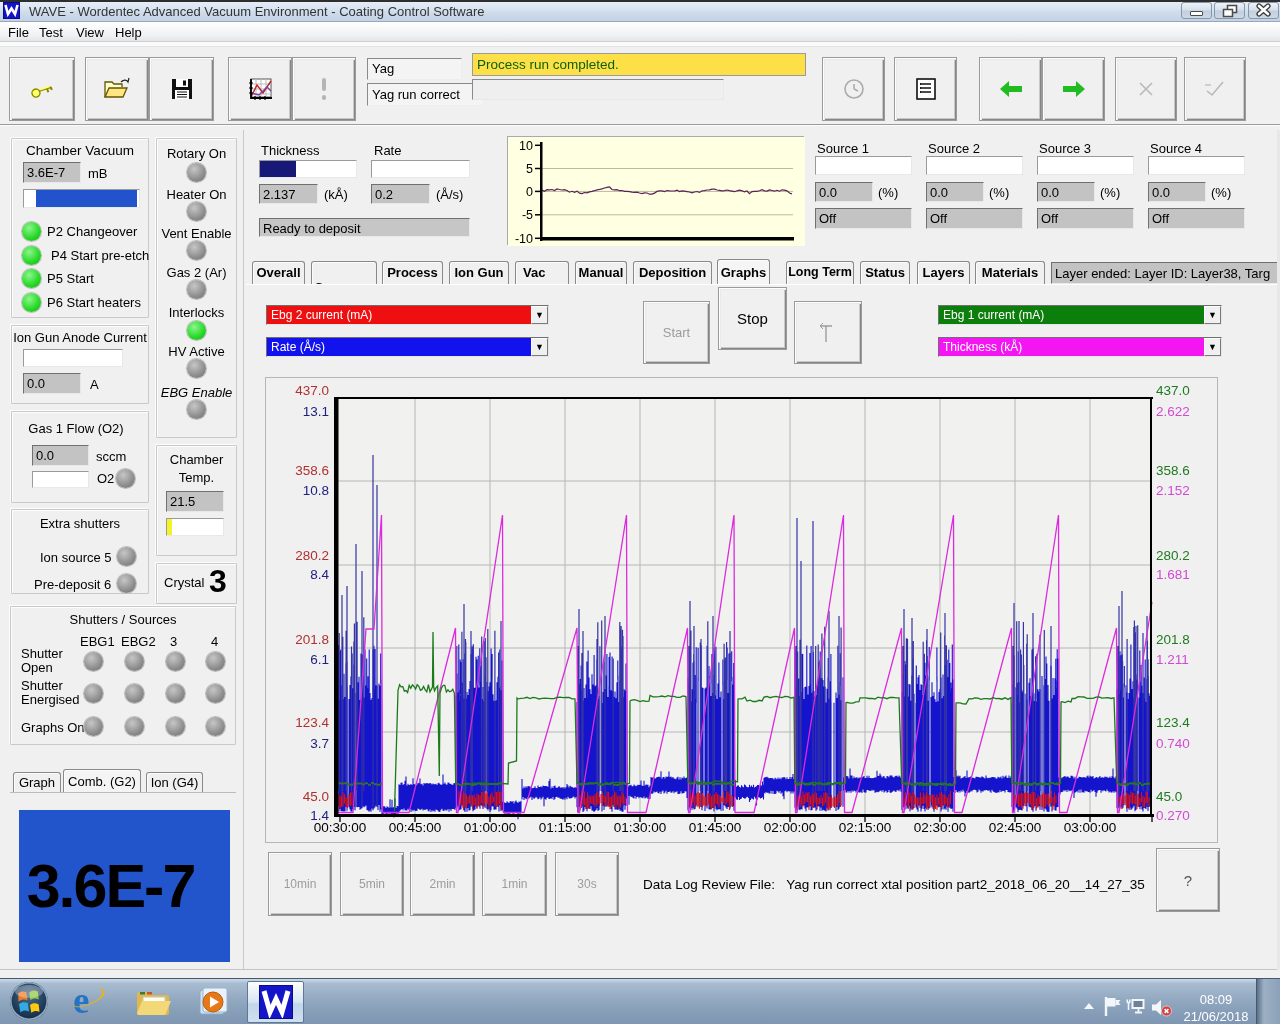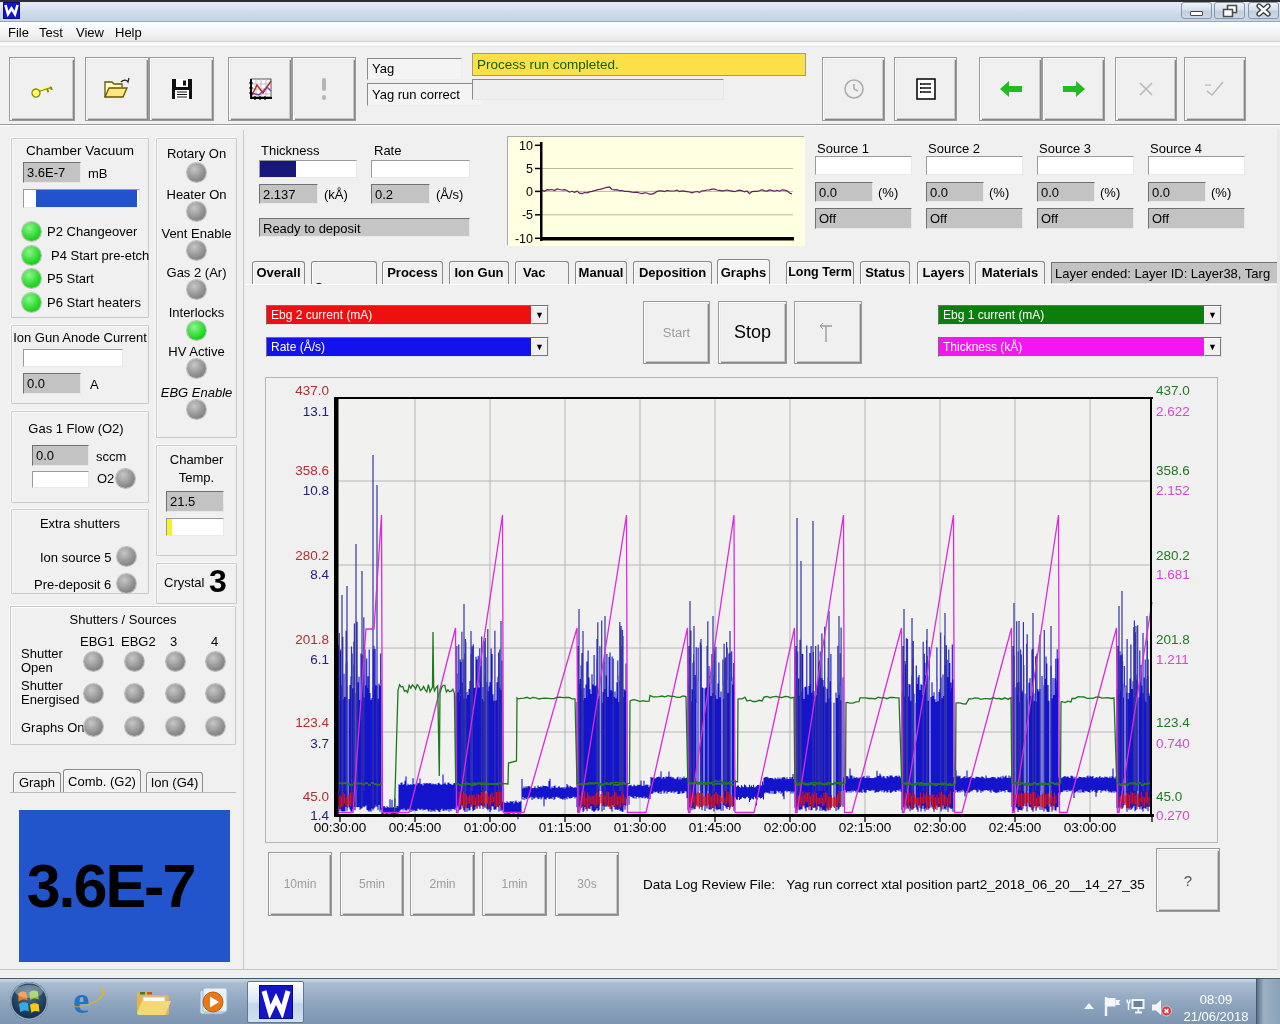--- a/index.html
+++ b/index.html
@@ -20,20 +20,21 @@
 </style>
 </head>
 <body>
 
 <div class="abs" style="left:0;top:0;width:1280px;height:22px;background:linear-gradient(180deg,#e8eff8 0%,#dae5f2 40%,#cddbea 60%,#c4d3e4 100%);border-bottom:1px solid #98a8bc;">
   <div class="abs" style="left:3px;top:2px;width:17px;height:17px;background:#1414c8;border:1px solid #0a0a86;">
     <svg width="15" height="15" viewBox="0 0 15 15">
         <path d="M1.5 2 L4 11 L7.5 5.5 L11 11 L13.5 2" fill="none" stroke="#fff" stroke-width="2.6"></path>
       </svg>
   </div>
+  <div class="abs" style="left:29px;top:4px;font-size:13px;color:#333;">WAVE - Wordentec Advanced Vacuum Environment - Coating Control Software</div>
   <div class="abs" style="left:0;top:0;width:1280px;height:2px;background:#2e2e2e;"></div>
   <div class="abs" style="left:1181px;top:2px;width:31px;height:17px;background:linear-gradient(180deg,#eef3f9,#d6e0ec 45%,#c2cfdf 55%,#cdd9e7);border:1px solid #8996a8;border-radius:3px;">
     <div class="abs" style="left:8px;top:8px;width:13px;height:5px;background:#fdfdfd;border:1px solid #4a4a4a;border-radius:1px;"></div>
   </div>
   <div class="abs" style="left:1214px;top:2px;width:31px;height:17px;background:linear-gradient(180deg,#eef3f9,#d6e0ec 45%,#c2cfdf 55%,#cdd9e7);border:1px solid #8996a8;border-radius:3px;">
     <svg width="29" height="15" viewBox="0 0 29 15">
         <rect x="12.5" y="2.5" width="9" height="7" fill="#fdfdfd" stroke="#4a4a4a" stroke-width="1.5"></rect>
         <rect x="8.5" y="6.5" width="9" height="7" fill="#fdfdfd" stroke="#4a4a4a" stroke-width="1.5"></rect>
         <rect x="11" y="8.5" width="4" height="3" fill="#fdfdfd"></rect>
       </svg>
@@ -301,21 +302,21 @@
 <div class="tab" style="left:786px;top:261px;width:68px;height:23px;padding-top:3px;font-size:12.5px;">Long Term</div>
 <div class="tab" style="left:860px;top:261px;width:50px;height:23px;padding-top:3px;">Status</div>
 <div class="tab" style="left:917px;top:261px;width:53px;height:23px;padding-top:3px;">Layers</div>
 <div class="tab" style="left:975px;top:261px;width:70px;height:23px;padding-top:3px;">Materials</div>
 <div class="fld" style="left:1051px;top:262px;width:229px;height:22px;background:#c3c3c3;font-size:13px;padding-top:3px;">Layer ended: Layer ID: Layer38, Targ</div>
 <div class="abs" style="left:246px;top:284px;width:1280px;height:1px;background:#fff;"></div>
 
 <div class="combo" style="left:266px;top:305px;width:283px;background:#ee1010;">Ebg 2 current (mA)<span class="arr">▼</span></div>
 <div class="combo" style="left:266px;top:337px;width:283px;background:#1212ee;">Rate (Å/s)<span class="arr">▼</span></div>
 <div class="btn" style="left:643px;top:301px;width:67px;height:63px;color:#9c9c9c;font-size:13px;">Start</div>
-<div class="btn" style="left:718px;top:301px;width:69px;height:63px;font-size:18px;">Stop</div>
+<div class="btn" style="left:718px;top:287px;width:69px;height:63px;font-size:15px;">Stop</div>
 <div class="btn" style="left:794px;top:301px;width:68px;height:63px;">
   <svg width="24" height="26" viewBox="0 0 24 26">
       <path d="M4 6 h12 M10 6 v16" stroke="#9c9c9c" stroke-width="1.4" fill="none"></path>
       <path d="M7 9 L4 6 L7 3" stroke="#9c9c9c" stroke-width="1" fill="none"></path>
     </svg>
 </div>
 <div class="combo" style="left:938px;top:305px;width:284px;background:#0b7e0b;">Ebg 1 current (mA)<span class="arr">▼</span></div>
 <div class="combo" style="left:938px;top:337px;width:284px;background:#f316f3;">Thickness (kÅ)<span class="arr">▼</span></div>
 
 <div class="abs" style="left:265px;top:377px;width:953px;height:466px;border:1px solid #b5b5b5;background:#f0f0f0;"><svg width="953" height="466" viewBox="0 0 953 466">

